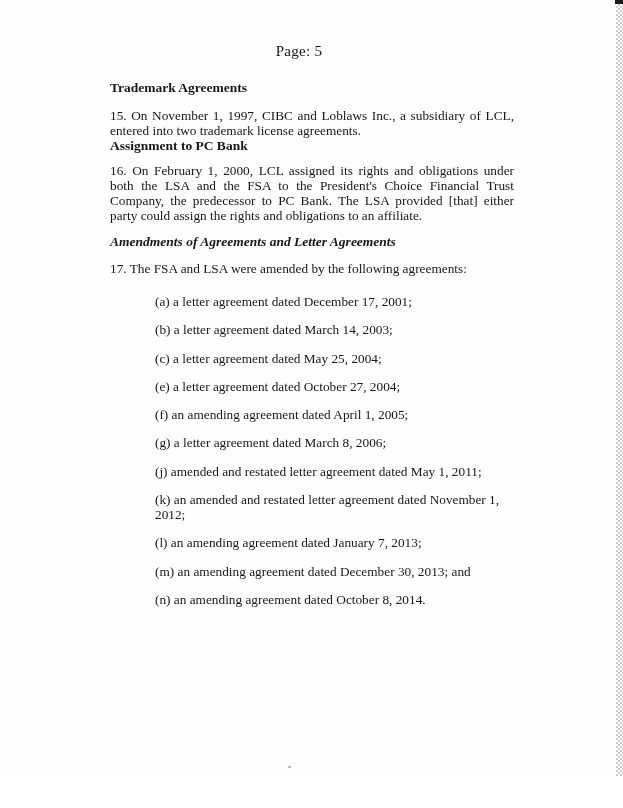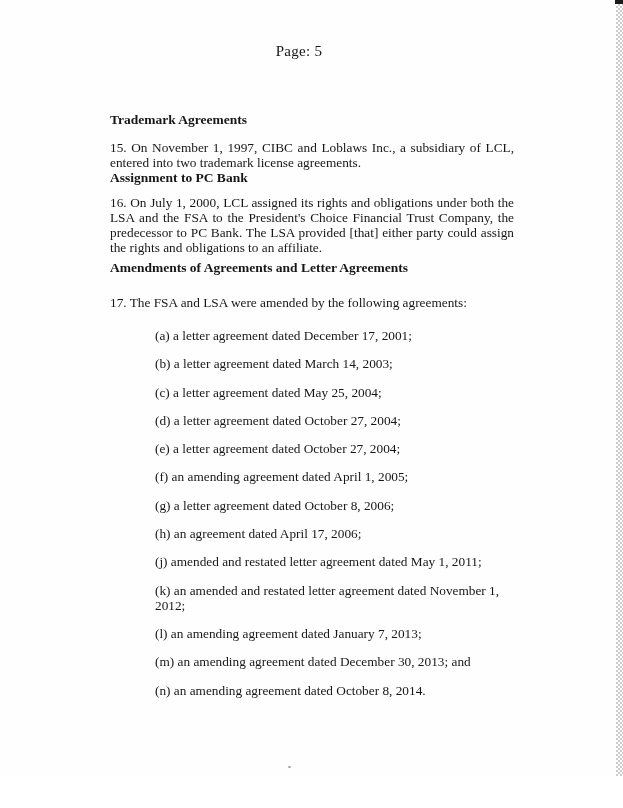--- a/index.html
+++ b/index.html
@@ -37,26 +37,26 @@
   .h {
     font-size: 13.5px;
     font-weight: bold;
     margin: 0;
     line-height: 15px;
   }
   .p {
     margin: 0;
     text-align: justify;
   }
-  .h-trademark { margin-top: 112px; }
+  .h-trademark { margin-top: 80px; }
   .p-15 { margin-top: 13px; }
   .h-assignment { }
   .p-16 { margin-top: 10px; }
-  .h-amendments { margin-top: 5px; }
-  .p-17 { margin-top: 20px; }
+  .h-amendments { margin-top: 11px; font-style: italic; }
+  .p-17 { margin-top: 12px; }
   .list {
     padding-left: 45px;
     margin: 0;
   }
   .li {
     margin: 13.3px 0 0 0;
     text-align: left;
   }
   .li-first { margin-top: 18px; }
   
@@ -92,34 +92,32 @@
 <div class="page">
 
   <div class="page-num">Page: 5</div>
 
   <div class="content">
 
     <h2 class="h h-trademark">Trademark Agreements</h2>
     <p class="p p-15">15. On November 1, 1997, CIBC and Loblaws Inc., a subsidiary of LCL, entered into two trademark license agreements.</p>
 
     <h2 class="h h-assignment">Assignment to PC Bank</h2>
-    <p class="p p-16">16. On July 1, 2000, LCL assigned its rights and obligations under both the LSA and the FSA to the President's Choice Financial Trust Company, the predecessor to PC Bank. The LSA provided [that] either party could assign the rights and obligations to an affiliate.</p>
+    <p class="p p-16">16. On February 1, 2000, LCL assigned its rights and obligations under both the LSA and the FSA to the President's Choice Financial Trust Company, the predecessor to PC Bank. The LSA provided [that] either party could assign the rights and obligations to an affiliate.</p>
 
     <h2 class="h h-amendments">Amendments of Agreements and Letter Agreements</h2>
     <p class="p p-17">17. The FSA and LSA were amended by the following agreements:</p>
 
     <div class="list">
       <p class="li li-first">(a) a letter agreement dated December 17, 2001;</p>
       <p class="li">(b) a letter agreement dated March 14, 2003;</p>
       <p class="li">(c) a letter agreement dated May 25, 2004;</p>
-      <p class="li">(d) a letter agreement dated October 27, 2004;</p>
       <p class="li">(e) a letter agreement dated October 27, 2004;</p>
       <p class="li">(f) an amending agreement dated April 1, 2005;</p>
-      <p class="li">(g) a letter agreement dated October 8, 2006;</p>
-      <p class="li">(h) an agreement dated April 17, 2006;</p>
+      <p class="li">(g) a letter agreement dated March 8, 2006;</p>
       <p class="li">(j) amended and restated letter agreement dated May 1, 2011;</p>
       <p class="li">(k) an amended and restated letter agreement dated November 1, 2012;</p>
       <p class="li">(l) an amending agreement dated January 7, 2013;</p>
       <p class="li">(m) an amending agreement dated December 30, 2013; and</p>
       <p class="li">(n) an amending agreement dated October 8, 2014.</p>
     </div>
 
   </div>
 
   <div class="edge-strip"></div>

